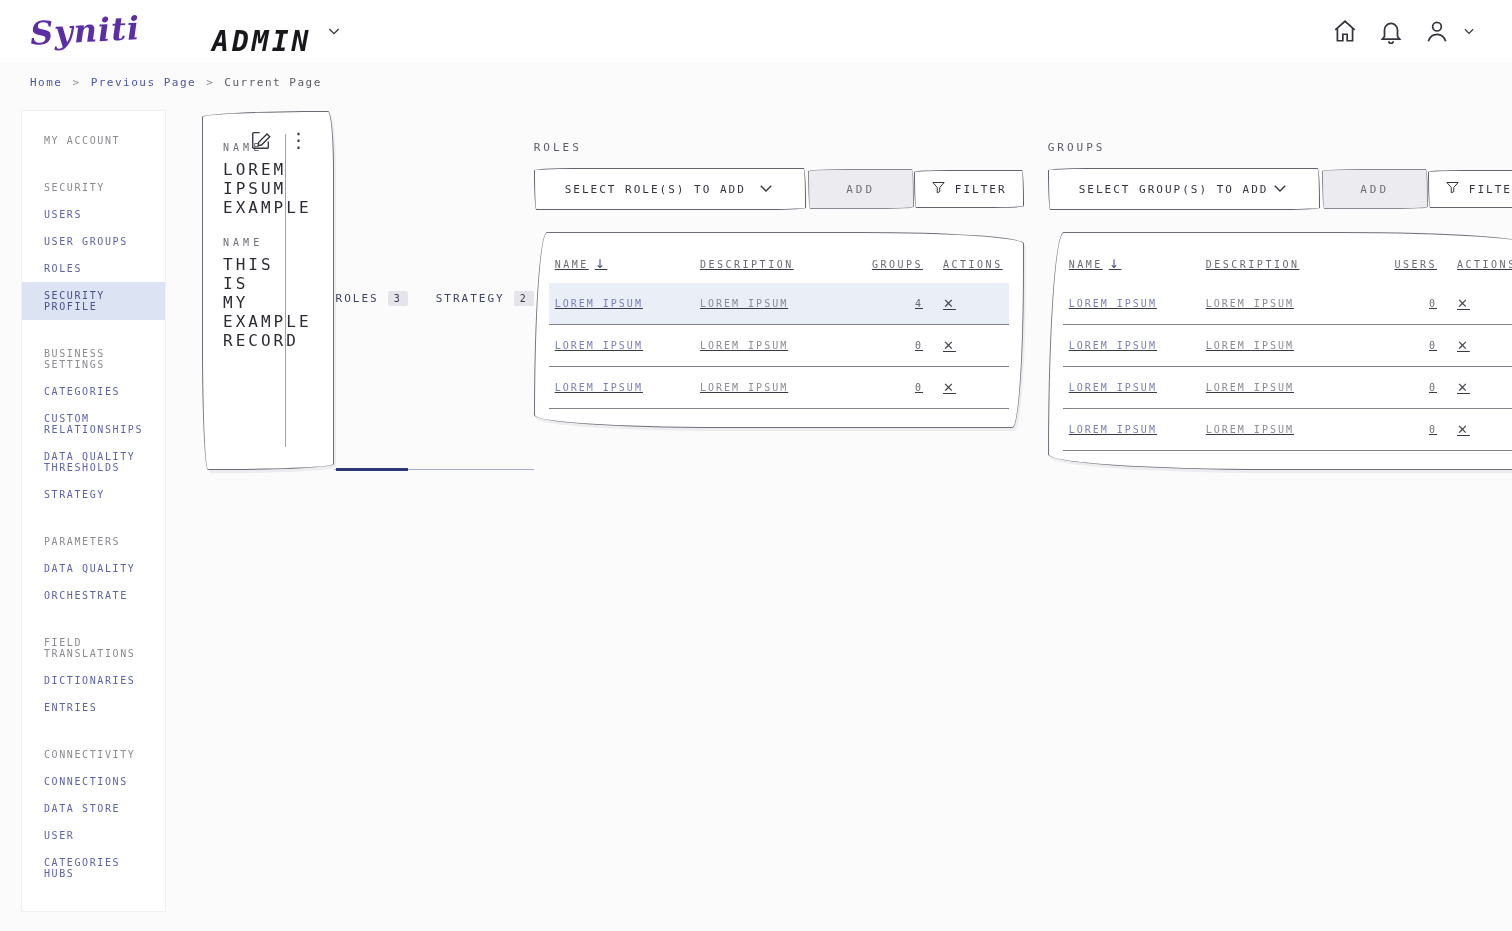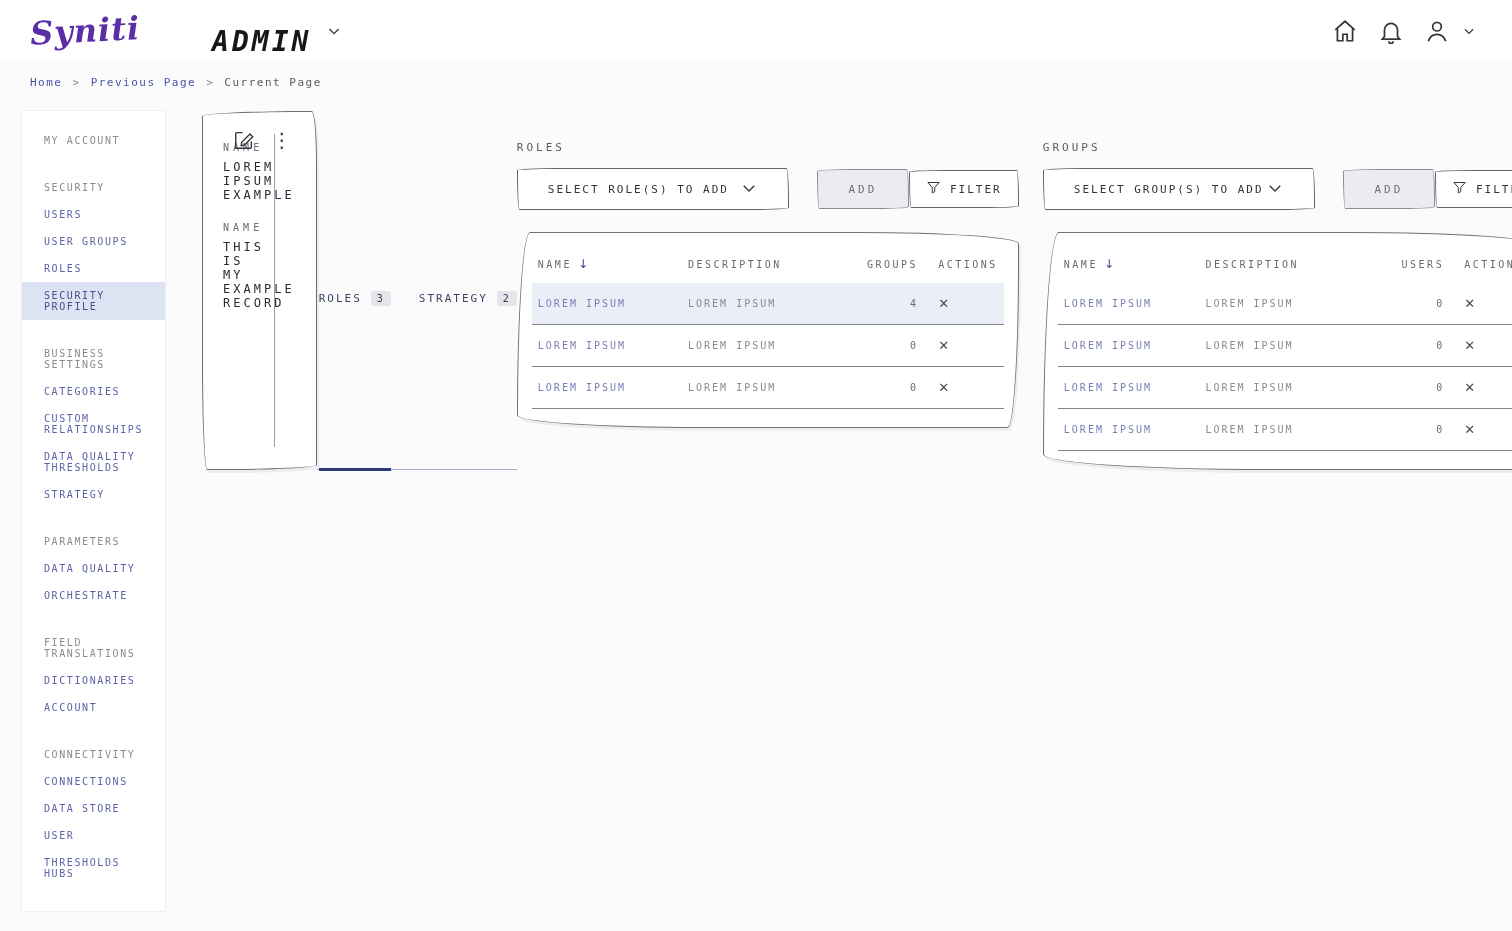--- a/index.html
+++ b/index.html
@@ -39,21 +39,21 @@
   .side-item.selected { background:#dce3f2; color:#49518c; }
 
   
   .content { flex:1; display:flex; flex-direction:row; }
 
   
   .record-card { position:relative; background:#fff; display:flex; min-height:188px; border:1.4px solid #6b6b75;
                  border-radius:255px 12px 225px 12px / 12px 120px 12px 255px; }
   .record-left { width:63%; padding:30px 20px 20px 20px; }
   .field-label { font-size:10px; letter-spacing:4px; color:#6e6e74; }
-  .field-value { font-size:12px; letter-spacing:3px; color:#2b2b33; margin:7px 0 20px; }
+  .field-value { font-size:16px; letter-spacing:3px; color:#2b2b33; margin:7px 0 20px; }
   .record-divider { width:1px; background:#9aa0b4; margin:22px 0; }
   .record-right { padding:34px 0 0 22px; display:flex; gap:40px; }
   .meta-label { font-size:10px; letter-spacing:3px; color:#6e6e74; }
   .meta-value { font-size:11px; letter-spacing:2px; color:#2b2b33; }
   .record-icons { position:absolute; top:16px; right:22px; display:flex; align-items:center; gap:14px; }
   .icon-btn { width:24px; height:24px; display:inline-flex; align-items:center; justify-content:center; cursor:pointer; }
   .kebab { font-size:20px; color:#35353d; font-family:"DejaVu Sans", sans-serif; }
 
   
   .tabs { margin-top:26px; display:flex; gap:28px; border-bottom:1px solid #a6acce; padding-left:2px; }
@@ -61,30 +61,30 @@
          color:#3d4366; cursor:pointer; }
   .tab.active { border-bottom:3px solid #2c3878; margin-bottom:-2px; }
   .badge { background:#e4e4ea; color:#3a3a50; font-size:10px; padding:2px 6px; border-radius:2px; }
 
   
   .panels { margin-top:30px; display:grid; grid-template-columns:1fr 1fr; column-gap:24px; }
   .panel-title { font-size:11px; letter-spacing:3px; color:#5b5b66; margin-bottom:14px; }
   .controls { display:flex; align-items:center; margin-bottom:22px; }
   .select-box { width:272px; height:42px; background:#fff; display:flex; align-items:center; justify-content:space-between;
                 padding:0 30px; font-size:11px; letter-spacing:2px; color:#33333c; cursor:pointer; }
-  .btn-add { margin-left:28px; width:92px; height:40px; background:#ececf0; border-color:#8a8a92;
+  .btn-add { margin-left:2px; width:106px; height:40px; background:#ececf0; border-color:#8a8a92;
              display:flex; align-items:center; justify-content:center; font-size:11px; letter-spacing:3px;
              color:#6e6e76; cursor:pointer; }
   .btn-filter { margin-left:auto; width:110px; height:38px; background:#fff; display:flex; align-items:center;
                 justify-content:center; gap:9px; font-size:11px; letter-spacing:2px; color:#33333c; cursor:pointer; }
 
   
   .table-card { background:#fff; padding:14px 14px 18px; border:1.4px solid #70707a;
                 border-radius:18px 225px 16px 255px / 255px 16px 225px 18px; }
-  table { width:100%; border-collapse:collapse; }
+  table { width:100%; border-collapse:collapse;text-decoration:underline; }
   th { font-size:10px; font-weight:normal; letter-spacing:2.5px; color:#6a6a72; text-align:left; padding:10px 6px 12px; }
   th.num, td.num { text-align:right; padding-right:14px; }
   td { padding:13px 6px; border-bottom:1px solid #83838e; font-size:10px; letter-spacing:2px; }
   td.name { color:#7a7fb5; cursor:pointer; }
   td.desc { color:#8b8b92; }
   td.num  { color:#6a6a72; }
   td.act  { width:56px; }
   tr.selected td { background:#e9eef7; }
   .close-x { color:#4a4a52; font-size:13px; cursor:pointer; font-family:"DejaVu Sans", sans-serif; }
   .sort-arrow { color:#39408a; font-size:12px; margin-left:6px; font-family:"DejaVu Sans", sans-serif; }
@@ -152,26 +152,26 @@
     <div class="side-item section">BUSINESS SETTINGS</div>
     <div class="side-item link">CATEGORIES</div>
     <div class="side-item link">CUSTOM RELATIONSHIPS</div>
     <div class="side-item link">DATA QUALITY THRESHOLDS</div>
     <div class="side-item link">STRATEGY</div>
     <div class="side-item section">PARAMETERS</div>
     <div class="side-item link">DATA QUALITY</div>
     <div class="side-item link">ORCHESTRATE</div>
     <div class="side-item section">FIELD TRANSLATIONS</div>
     <div class="side-item link">DICTIONARIES</div>
-    <div class="side-item link">ACCOUNT</div>
+    <div class="side-item link">ENTRIES</div>
     <div class="side-item section">CONNECTIVITY</div>
     <div class="side-item link">CONNECTIONS</div>
     <div class="side-item link">DATA STORE</div>
     <div class="side-item link">USER</div>
-    <div class="side-item link">THRESHOLDS HUBS</div>
+    <div class="side-item link">CATEGORIES HUBS</div>
   </div>
 
   <div class="content">
 
     <div class="record-card card-shadow">
       <div class="record-left">
         <div class="field-label">NAME</div>
         <div class="field-value">LOREM IPSUM EXAMPLE</div>
         <div class="field-label">NAME</div>
         <div class="field-value">THIS IS MY EXAMPLE RECORD</div>

